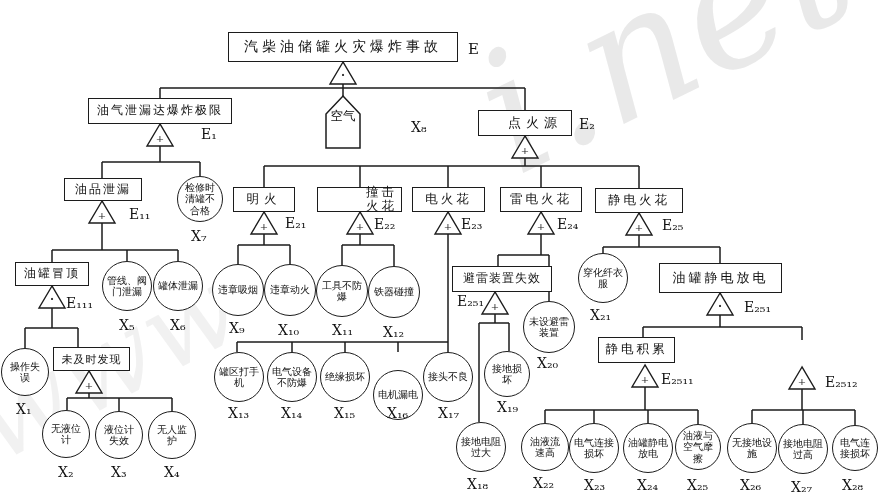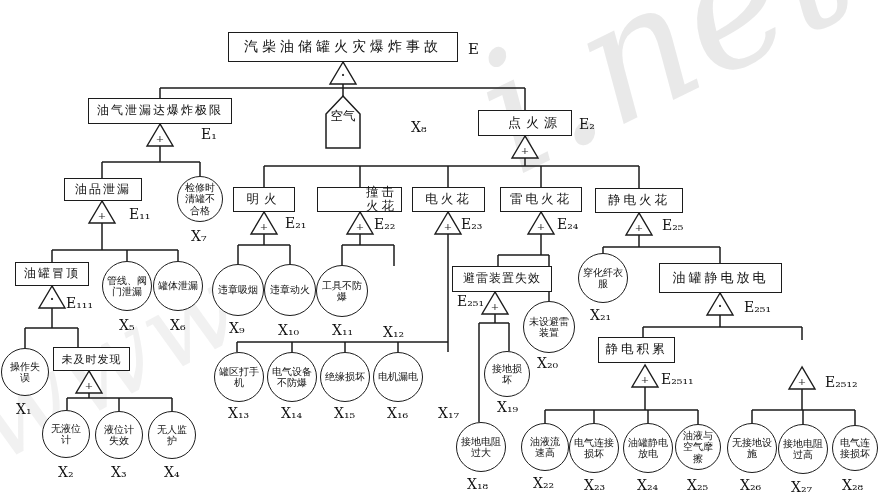--- a/index.html
+++ b/index.html
@@ -104,24 +104,26 @@
   <div class="nd circ" style="left:177px;top:176px;width:46px;height:46px;">检修时清罐不合格</div>
   <div class="nd circ" style="left:102px;top:261px;width:50px;height:50px;">管线、阀门泄漏</div>
   <div class="nd circ" style="left:153px;top:261px;width:50px;height:50px;">罐体泄漏</div>
   <div class="nd circ" style="left:1px;top:348px;width:48px;height:48px;">操作失误</div>
   <div class="nd circ" style="left:42px;top:410px;width:48px;height:48px;">无液位计</div>
   <div class="nd circ" style="left:95px;top:411px;width:48px;height:48px;">液位计失效</div>
   <div class="nd circ" style="left:148px;top:411px;width:48px;height:48px;">无人监护</div>
   <div class="nd circ" style="left:212px;top:264px;width:52px;height:52px;">违章吸烟</div>
   <div class="nd circ" style="left:264px;top:264px;width:52px;height:52px;">违章动火</div>
   <div class="nd circ" style="left:316px;top:265px;width:52px;height:52px;">工具不防爆</div>
+  <div class="nd circ" style="left:368px;top:266px;width:52px;height:52px;">铁器碰撞</div>
   <div class="nd circ" style="left:214px;top:352px;width:50px;height:50px;">罐区打手机</div>
   <div class="nd circ" style="left:267px;top:352px;width:50px;height:50px;">电气设备不防爆</div>
   <div class="nd circ" style="left:320px;top:352px;width:50px;height:50px;">绝缘损坏</div>
-  <div class="nd circ" style="left:373px;top:352px;width:50px;height:50px;text-align:center;">电机漏电</div>
+  <div class="nd circ" style="left:373px;top:370px;width:50px;height:50px;text-align:center;">电机漏电</div>
+  <div class="nd circ" style="left:423px;top:352px;width:50px;height:50px;">接头不良</div>
   <div class="nd circ" style="left:456px;top:422px;width:50px;height:50px;">接地电阻过大</div>
   <div class="nd circ" style="left:484px;top:351px;width:46px;height:46px;">接地损坏</div>
   <div class="nd circ" style="left:523px;top:301px;width:52px;height:52px;">未设避雷装置</div>
   <div class="nd circ" style="left:578px;top:253px;width:50px;height:50px;">穿化纤衣服</div>
   <div class="nd circ" style="left:521px;top:423px;width:48px;height:48px;">油液流速高</div>
   <div class="nd circ" style="left:569px;top:423px;width:50px;height:50px;">电气连接损坏</div>
   <div class="nd circ" style="left:623px;top:423px;width:50px;height:50px;">油罐静电放电</div>
   <div class="nd circ" style="left:675px;top:424px;width:46px;height:46px;">油液与空气摩擦</div>
   <div class="nd circ" style="left:727px;top:423px;width:50px;height:50px;">无接地设施</div>
   <div class="nd circ" style="left:778px;top:424px;width:50px;height:50px;">接地电阻过高</div>

